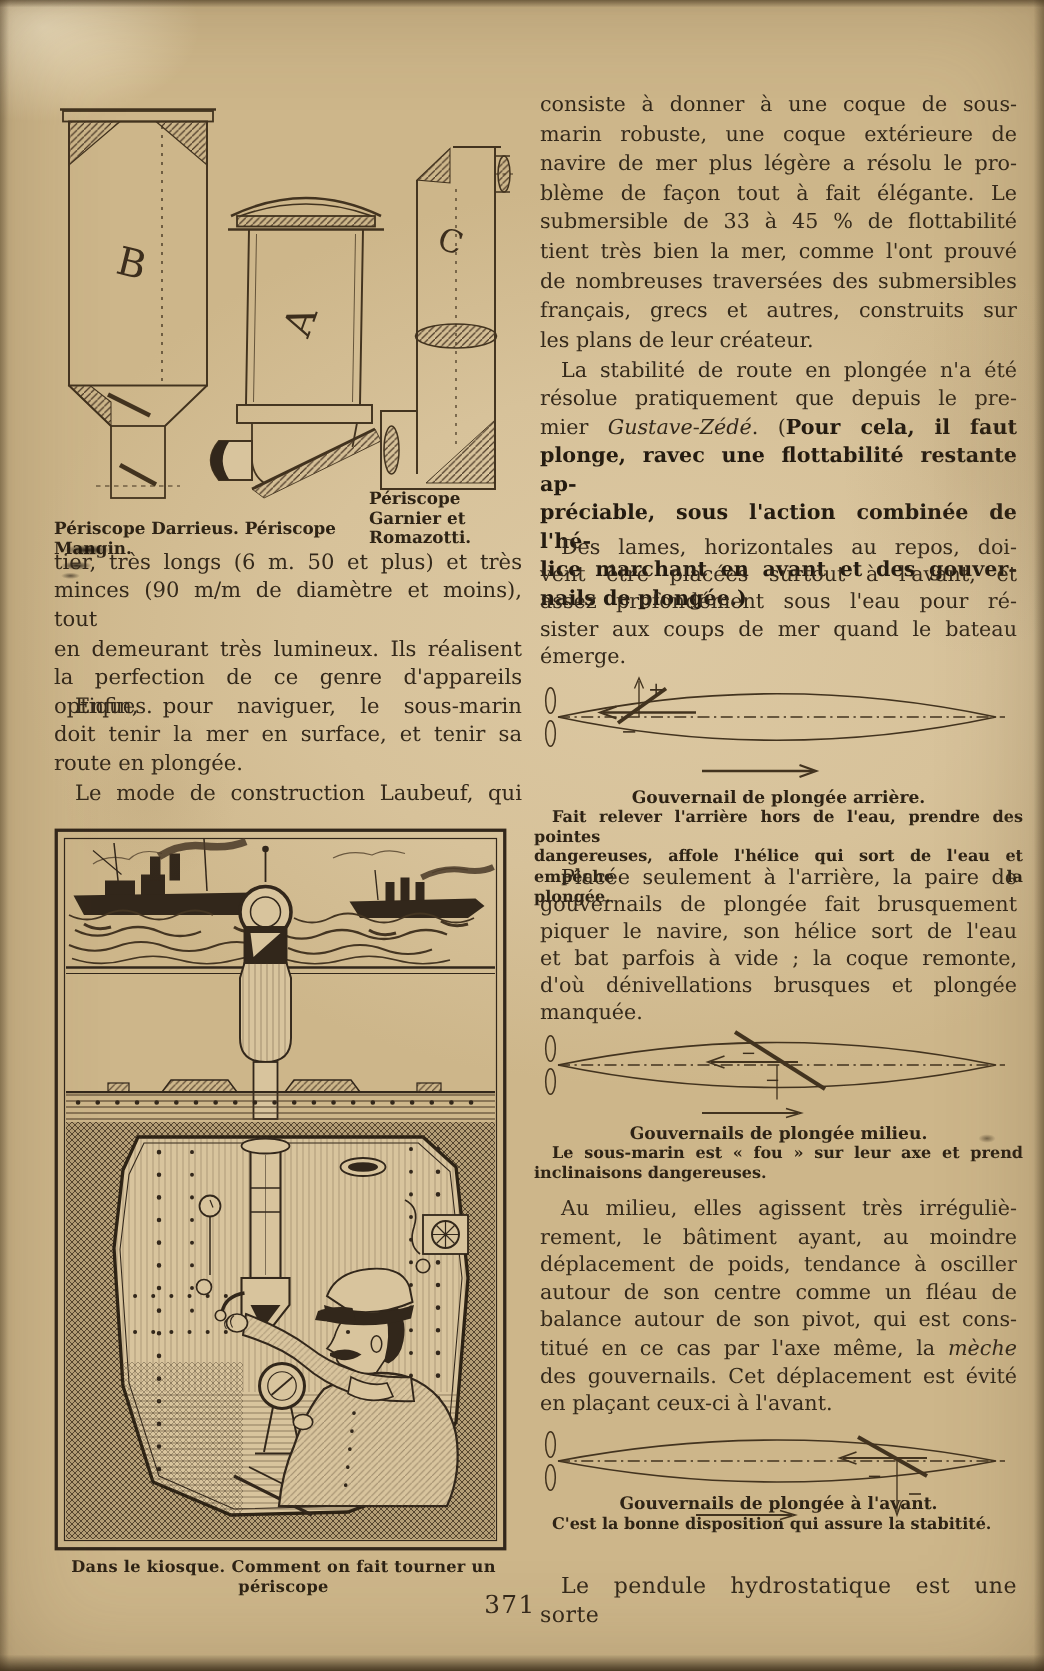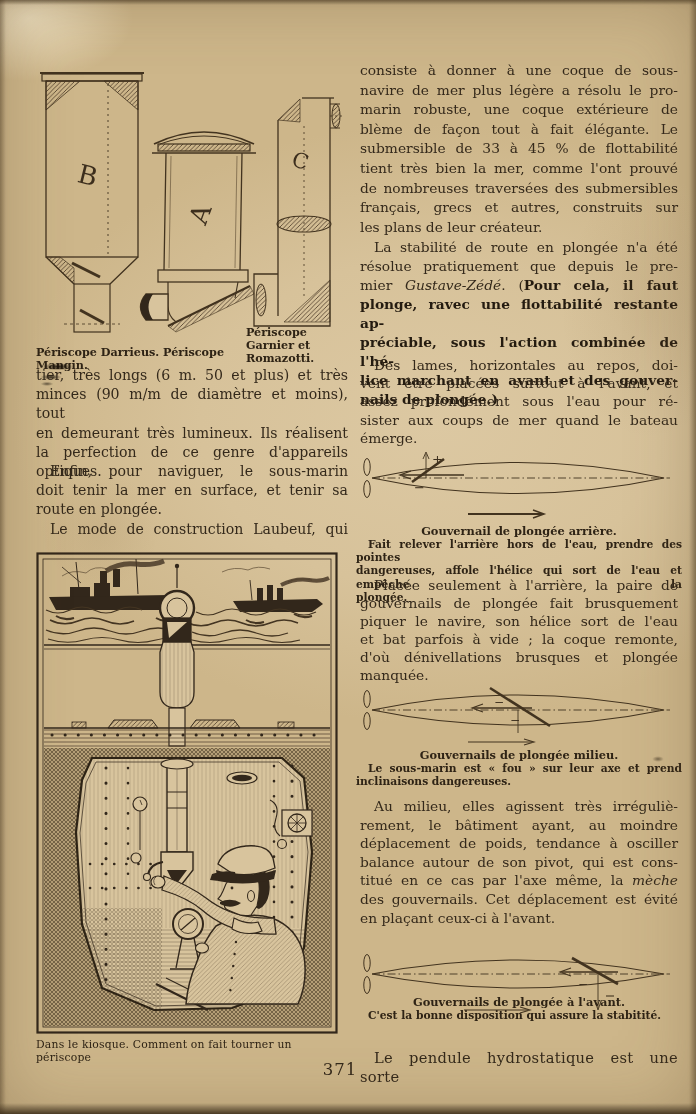--- a/index.html
+++ b/index.html
@@ -28,22 +28,22 @@
   .i{font-style:italic;}
   .big{font-size:14.7px;letter-spacing:.3px;}
 
   .figcap{position:absolute;left:356px;width:326px;color:#2e2315;}
   .cap-title{text-align:center;font-weight:bold;font-size:11.4px;line-height:14px;}
   .cap-lines .tl{font-size:10.7px;line-height:13.2px;font-weight:bold;}
   .cap-lines .tl:first-child{text-indent:12px;}
   .cap-lines .tl:last-child{text-align-last:left;}
 
   .peri-cap{position:absolute;font-weight:bold;font-size:11.2px;line-height:12.8px;text-align:left;color:#2e2315;}
-  .kiosk-cap{position:absolute;left:36px;width:306px;top:1038px;
-    font-weight:normal;font-size:10.8px;letter-spacing:.2px;color:#2e2315;}
+  .kiosk-cap{position:absolute;left:36px;width:306px;top:1038px;text-align:center;
+    font-weight:bold;font-size:10.8px;letter-spacing:.2px;color:#2e2315;}
   .pagenum{position:absolute;left:318px;top:1060px;width:44px;text-align:center;font-size:16.5px;letter-spacing:1px;}
 
   .smudge{position:absolute;pointer-events:none;}
   .smudge1{left:38px;top:361px;width:50px;height:26px;
     background:
       radial-gradient(ellipse 22px 5px at 40% 22%, rgba(24,17,9,.92), rgba(24,17,9,0) 72%),
       radial-gradient(ellipse 15px 4px at 26% 62%, rgba(24,17,9,.85), rgba(24,17,9,0) 70%),
       radial-gradient(ellipse 9px 3px at 18% 88%, rgba(24,17,9,.6), rgba(24,17,9,0) 70%);}
   .smudge2{left:648px;top:752px;width:20px;height:14px;opacity:.55;
     background:radial-gradient(ellipse 8px 4px at 50% 50%, rgba(30,20,10,.9), rgba(30,20,10,0) 72%);}
@@ -301,22 +301,22 @@
 
       <path d="M198,366 q13,7 24,4 l4,9 q-15,6 -30,-2 z" fill="#d8c49d" stroke-width="1.1"></path>
     </g>
   </svg>
 
   <div class="kiosk-cap">Dans le kiosque. Comment on fait tourner un périscope</div>
   <div class="pagenum">371</div>
 
   <div class="para rc" style="top:61px;line-height:19.6px">
       <div class="tl"><span>consiste à donner à une coque de sous-</span></div>
+      <div class="tl"><span>marin robuste, une coque extérieure de</span></div>
       <div class="tl"><span>navire de mer plus légère a résolu le pro-</span></div>
-      <div class="tl"><span>marin robuste, une coque extérieure de</span></div>
       <div class="tl"><span>blème de façon tout à fait élégante. Le</span></div>
       <div class="tl"><span>submersible de 33 à 45 % de flottabilité</span></div>
       <div class="tl"><span>tient très bien la mer, comme l'ont prouvé</span></div>
       <div class="tl"><span>de nombreuses traversées des submersibles</span></div>
       <div class="tl"><span>français, grecs et autres, construits sur</span></div>
       <div class="tl"><span>les plans de leur créateur.</span></div>
     </div>
   <div class="para rc ind" style="top:238px;line-height:19px">
       <div class="tl"><span>La stabilité de route en plongée n'a été</span></div>
       <div class="tl"><span>résolue pratiquement que depuis le pre-</span></div>
@@ -391,20 +391,21 @@
         <div class="tl"><span>Le sous-marin est « fou » sur leur axe et prend</span></div>
         <div class="tl"><span>inclinaisons dangereuses.</span></div>
       </div>
   </div>
   <div class="smudge smudge2"></div>
 
   <div class="para rc ind" style="top:797px;line-height:18.6px">
       <div class="tl"><span>Au milieu, elles agissent très irréguliè-</span></div>
       <div class="tl"><span>rement, le bâtiment ayant, au moindre</span></div>
       <div class="tl"><span>déplacement de poids, tendance à osciller</span></div>
+      <div class="tl"><span>autour de son centre comme un fléau de</span></div>
       <div class="tl"><span>balance autour de son pivot, qui est cons-</span></div>
       <div class="tl"><span>titué en ce cas par l'axe même, la </span><span class="i">mèche</span></div>
       <div class="tl"><span>des gouvernails. Cet déplacement est évité</span></div>
       <div class="tl"><span>en plaçant ceux-ci à l'avant.</span></div>
     </div>
 
   <svg style="left:360px;top:944px" width="318" height="72" viewBox="0 0 318 72">
     <g stroke="#42331f" fill="none">
       <path d="M12,30 Q158,2 304,30 Q158,58 12,30" stroke-width="1.1"></path>
       <line x1="12" y1="30" x2="310" y2="30" stroke-dasharray="8 3 1.5 3" stroke-width="0.9"></line>

